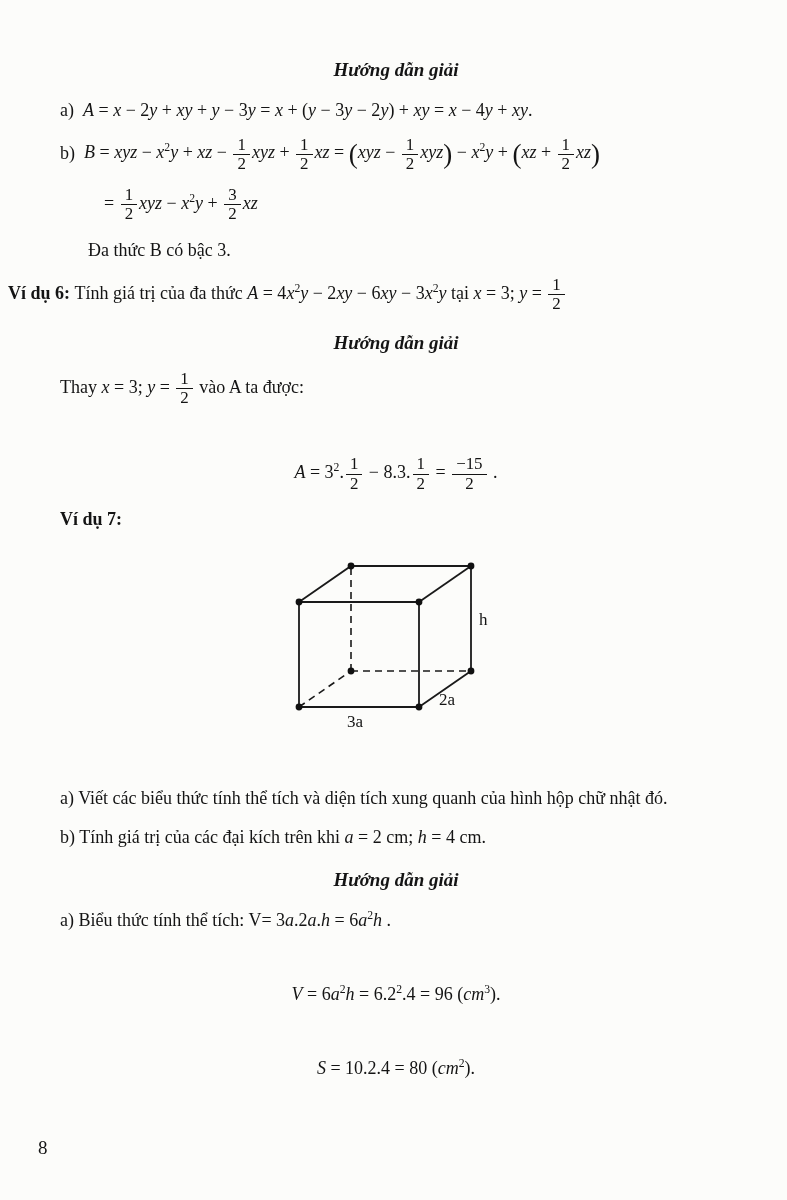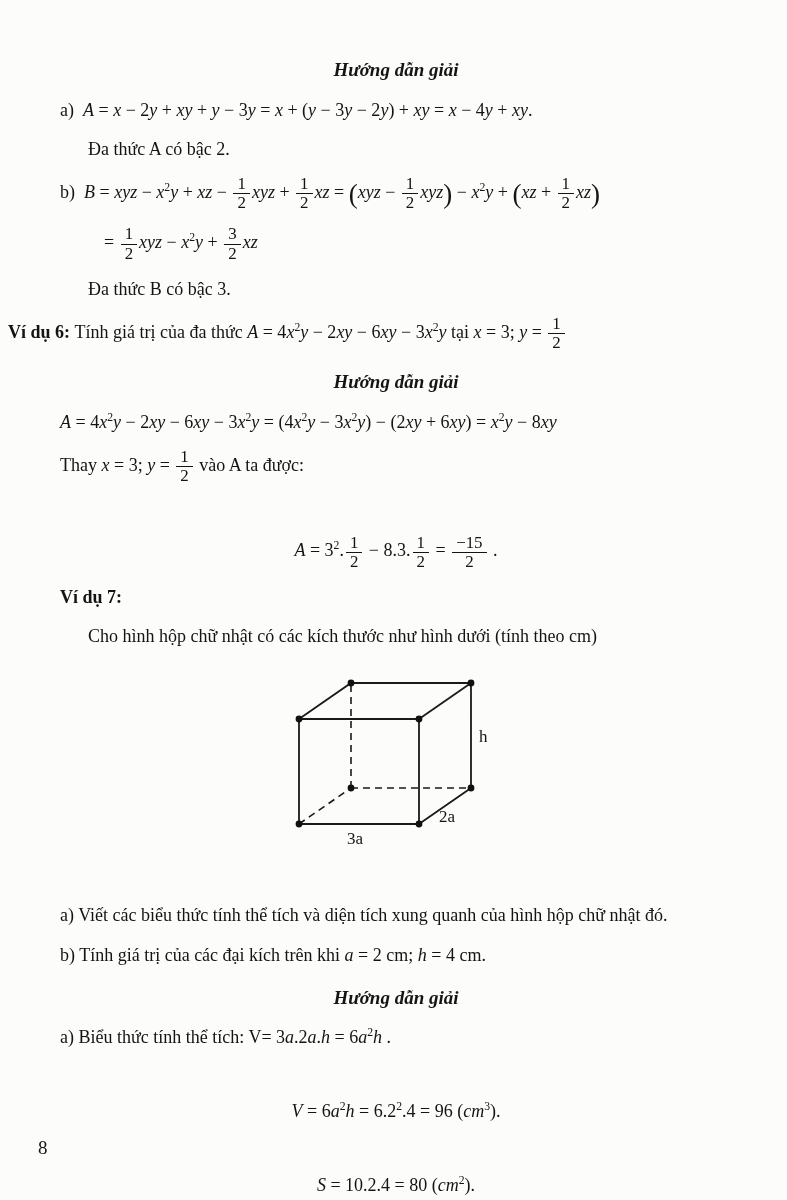--- a/index.html
+++ b/index.html
@@ -33,31 +33,28 @@
   .dot{fill:#111;}
   .figlabel{font-family:"Liberation Serif","DejaVu Serif",serif;font-size:17px;fill:#141414;}
 </style>
 </head>
 <body>
 
 <div class="page">
   <div id="content">
       <div class="line title"><span>Hướng dẫn giải</span></div>
       <div class="line"><span>a)&nbsp; </span><span class="math"><i>A</i> = <i>x</i> − 2<i>y</i> + <i>xy</i> + <i>y</i> − 3<i>y</i> = <i>x</i> + (<i>y</i> − 3<i>y</i> − 2<i>y</i>) + <i>xy</i> = <i>x</i> − 4<i>y</i> + <i>xy</i>.</span></div>
-      <div class="line ind1"><span>Đa thức A có bậc 2.</span></div>
       <div class="line"><span>b)&nbsp; </span><span class="math"><i>B</i> = <i>xyz</i> − <i>x</i><sup>2</sup><i>y</i> + <i>xz</i> − <span class="frac"><span class="fn">1</span><span class="fd">2</span></span><i>xyz</i> + <span class="frac"><span class="fn">1</span><span class="fd">2</span></span><i>xz</i> = <span class="bigp">(</span><i>xyz</i> − <span class="frac"><span class="fn">1</span><span class="fd">2</span></span><i>xyz</i><span class="bigp">)</span> − <i>x</i><sup>2</sup><i>y</i> + <span class="bigp">(</span><i>xz</i> + <span class="frac"><span class="fn">1</span><span class="fd">2</span></span><i>xz</i><span class="bigp">)</span></span></div>
       <div class="line ind2"><span class="math">= <span class="frac"><span class="fn">1</span><span class="fd">2</span></span><i>xyz</i> − <i>x</i><sup>2</sup><i>y</i> + <span class="frac"><span class="fn">3</span><span class="fd">2</span></span><i>xz</i></span></div>
       <div class="line ind1"><span>Đa thức B có bậc 3.</span></div>
       <div class="line out"><span class="b">Ví dụ 6: </span><span>Tính giá trị của đa thức </span><span class="math"><i>A</i> = 4<i>x</i><sup>2</sup><i>y</i> − 2<i>xy</i> − 6<i>xy</i> − 3<i>x</i><sup>2</sup><i>y</i></span><span> tại </span><span class="math"><i>x</i> = 3; <i>y</i> = <span class="frac"><span class="fn">1</span><span class="fd">2</span></span></span></div>
       <div class="line title"><span>Hướng dẫn giải</span></div>
-      <div class="line"><span class="math"><i>A</i> = 4<i>x</i><sup>2</sup><i>y</i> − 2<i>xy</i> − 6<i>xy</i> − 3<i>x</i><sup>2</sup><i>y</i> = (4<i>x</i><sup>2</sup><i>y</i> − 3<i>x</i><sup>2</sup><i>y</i>) − (2<i>xy</i> + 6<i>xy</i>) = <i>x</i><sup>2</sup><i>y</i> − 8<i>xy</i></span></div>
       <div class="line"><span>Thay </span><span class="math"><i>x</i> = 3; <i>y</i> = <span class="frac"><span class="fn">1</span><span class="fd">2</span></span></span><span> vào A ta được:</span></div>
       <div class="line c"><span class="math"><i>A</i> = 3<sup>2</sup>.<span class="frac"><span class="fn">1</span><span class="fd">2</span></span> − 8.3.<span class="frac"><span class="fn">1</span><span class="fd">2</span></span> = <span class="frac"><span class="fn">−15</span><span class="fd">2</span></span> .</span></div>
       <div class="line"><span class="b">Ví dụ 7:</span></div>
-      <div class="line ind1"><span>Cho hình hộp chữ nhật có các kích thước như hình dưới (tính theo cm)</span></div>
   <div class="figure">
     <svg width="250" height="192" viewBox="0 0 250 192">
       <g>
         <path class="edge" d="M28,162 L148,162 L148,57 L28,57 Z"></path>
         <path class="edge" d="M28,57 L80,21 L200,21 L200,126 L148,162"></path>
         <path class="edge" d="M148,57 L200,21"></path>
       </g>
       <g>
         <path class="edge dash" d="M28,162 L80,126"></path>
         <path class="edge dash" d="M80,126 L200,126"></path>

